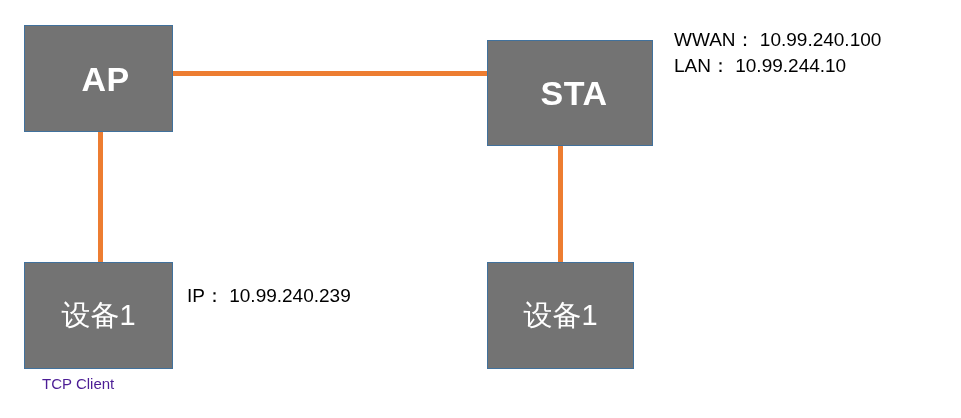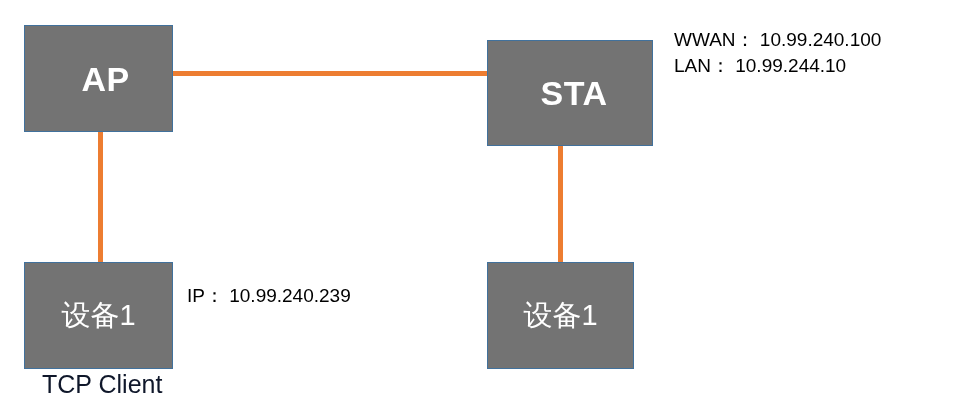--- a/index.html
+++ b/index.html
@@ -77,22 +77,22 @@
   .annotation .line { display: block; }
 
   #annot-ap-lan     { left: 189px; top: 25px; }
   #annot-sta-addr   { left: 674px; top: 27px; }
   #annot-dev-left   { left: 187px; top: 267px; margin-top: 16px; }
   #annot-dev-right  { left: 674px; top: 267px; }
 
   
   .caption {
     position: absolute;
-    color: #0f172a;
-    font-size: 25px;
+    color: #4c1d95;
+    font-size: 15px;
     line-height: 22px;
     white-space: nowrap;
   }
   #caption-left  { left: 42px;  top: 373px; }
   #caption-right { left: 499px; top: 373px; }
 </style>
 </head>
 <body>
 
 <div id="canvas">

